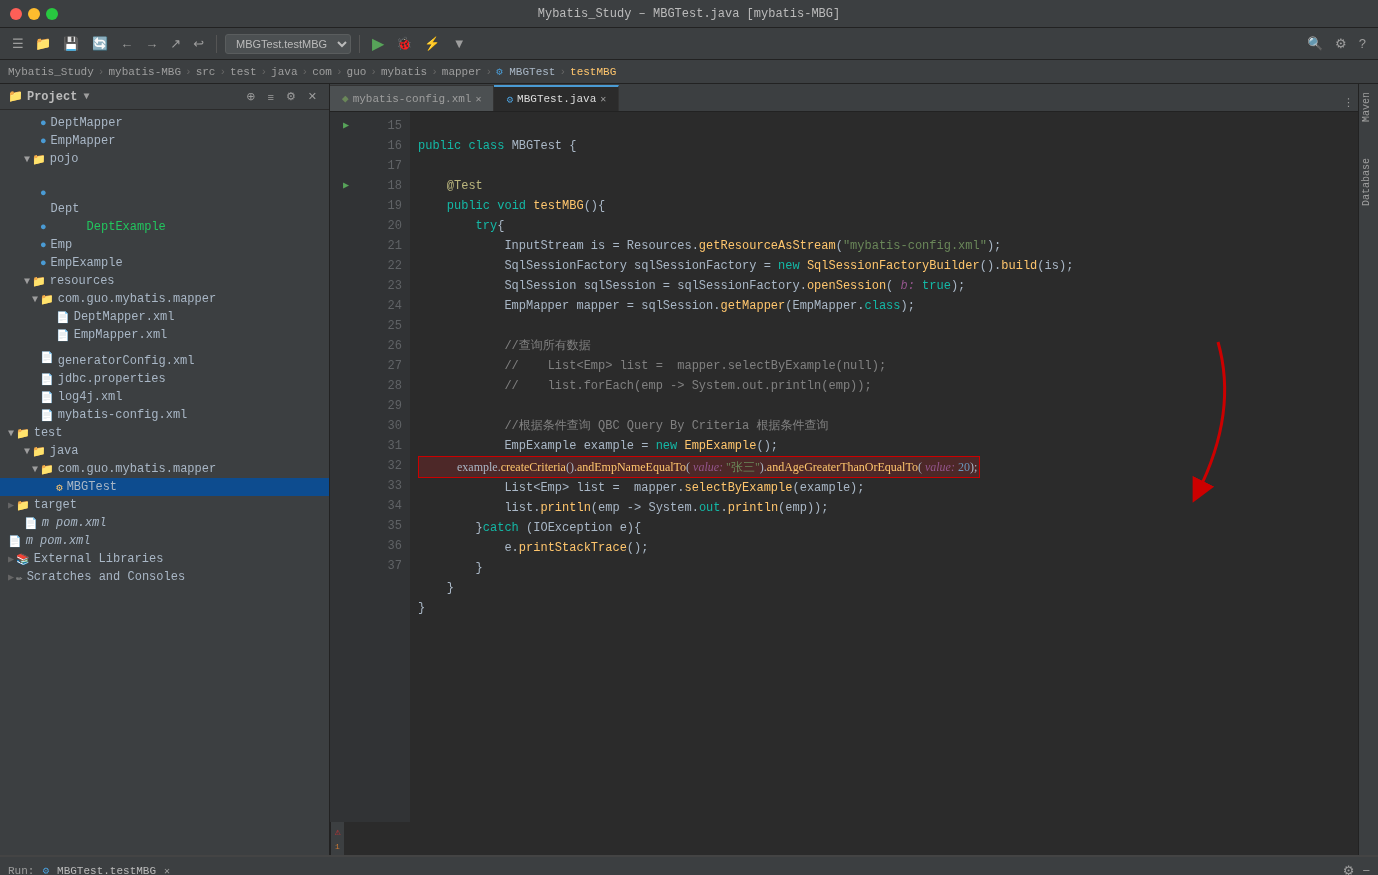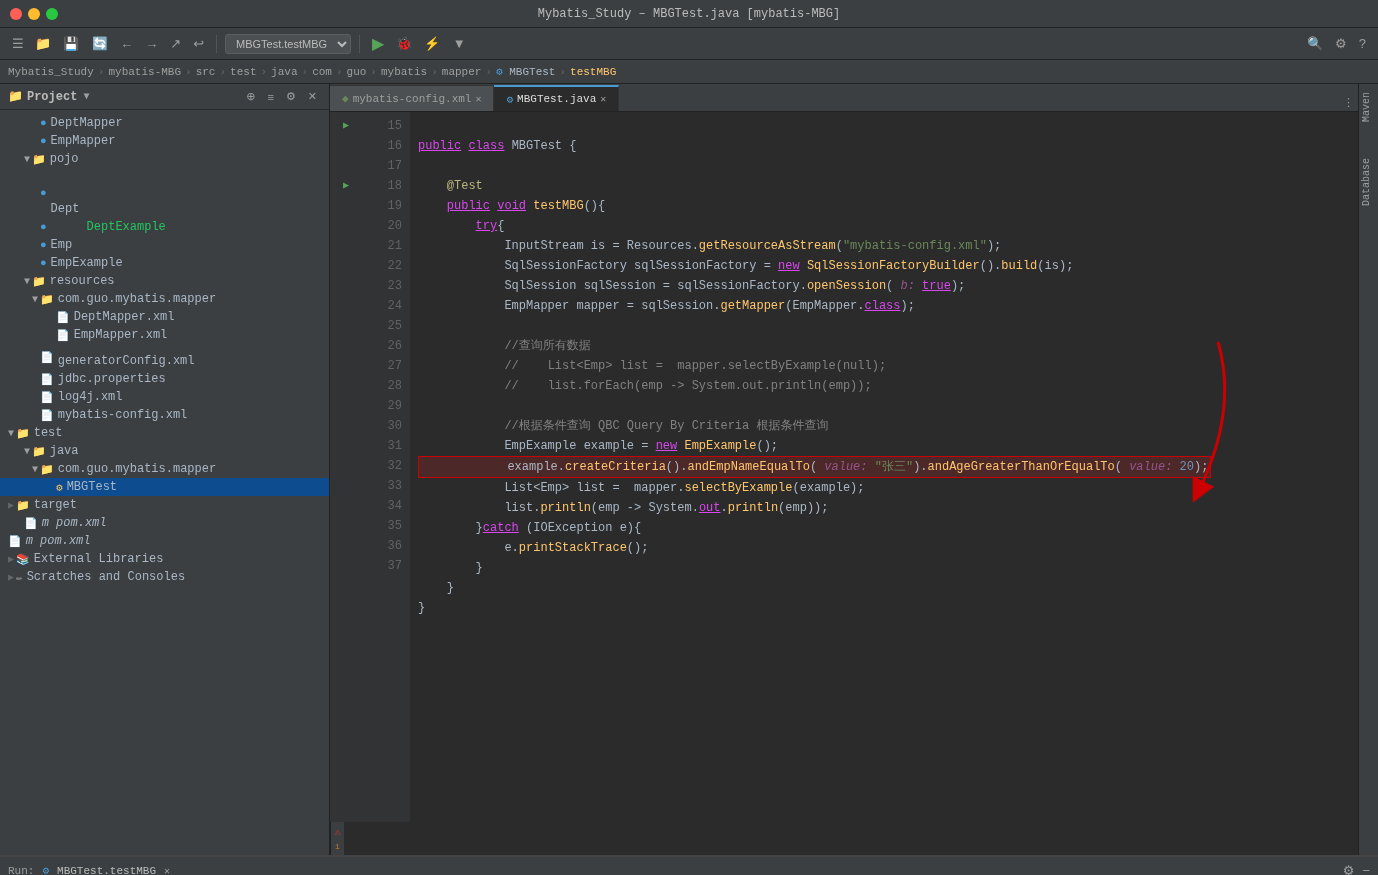--- a/index.html
+++ b/index.html
@@ -159,21 +159,21 @@
     }
     #line-numbers div { padding-right: 8px; height: 20px; }
     #code-content {
       flex: 1;
       padding: 4px 8px;
       overflow: auto;
       font-size: 12px;
       line-height: 20px;
       white-space: pre;
     }
-    .kw { color: #d946ef; text-decoration: underline; }
+    .kw { color: #14b8a6; }
     .str { color: #6a8759; }
     .fn { color: #ffc66d; }
     .cls { color: #a9b7c6; }
     .comment { color: #808080; }
     .num { color: #6897bb; }
     .ann { color: #bbb67e; }
     .param { color: #94558d; font-style: italic; }
 
     
     #right-strip {
@@ -528,21 +528,21 @@
             SqlSessionFactory sqlSessionFactory = <span class="kw">new</span> <span class="fn">SqlSessionFactoryBuilder</span>().<span class="fn">build</span>(is);
             SqlSession sqlSession = sqlSessionFactory.<span class="fn">openSession</span>( <span class="param">b:</span> <span class="kw">true</span>);
             EmpMapper mapper = sqlSession.<span class="fn">getMapper</span>(EmpMapper.<span class="kw">class</span>);
 
             <span class="comment">//查询所有数据</span>
             <span class="comment">//    List&lt;Emp&gt; list =  mapper.selectByExample(null);</span>
             <span class="comment">//    list.forEach(emp -&gt; System.out.println(emp));</span>
 
             <span class="comment">//根据条件查询 QBC Query By Criteria 根据条件查询</span>
             EmpExample example = <span class="kw">new</span> <span class="fn">EmpExample</span>();
-<span style="background:rgba(180,30,30,0.25);border:1.5px solid #cc0000;display:inline-block;padding:0 2px;">            example.<span class="fn">createCriteria</span>().<span class="fn">andEmpNameEqualTo</span>( <span class="param">value:</span> <span class="str">"张三"</span>).<span class="fn">andAgeGreaterThanOrEqualTo</span>( <span class="param">value:</span> <span class="num">20</span>);</span>
+<span style="background:rgba(180,30,30,0.25);border:1.5px solid #cc0000;display:inline-block;padding:0 2px;font-family:Liberation Serif, serif;">            example.<span class="fn">createCriteria</span>().<span class="fn">andEmpNameEqualTo</span>( <span class="param">value:</span> <span class="str">"张三"</span>).<span class="fn">andAgeGreaterThanOrEqualTo</span>( <span class="param">value:</span> <span class="num">20</span>);</span>
             List&lt;Emp&gt; list =  mapper.<span class="fn">selectByExample</span>(example);
 <span style="position:relative;">            list.<span class="fn">println</span>(emp -&gt; <span class="cls">System</span>.<span class="kw">out</span>.<span class="fn">println</span>(emp));<span style="position:absolute;left:-20px;top:2px;color:#e8bf6a;font-size:11px;">💡</span></span>
         }<span class="kw">catch</span> (IOException e){
             e.<span class="fn">printStackTrace</span>();
         }
     }
 }</div>
 
       <svg style="position:absolute;right:80px;top:220px;width:180px;height:200px;pointer-events:none;z-index:10;">
         <defs>

